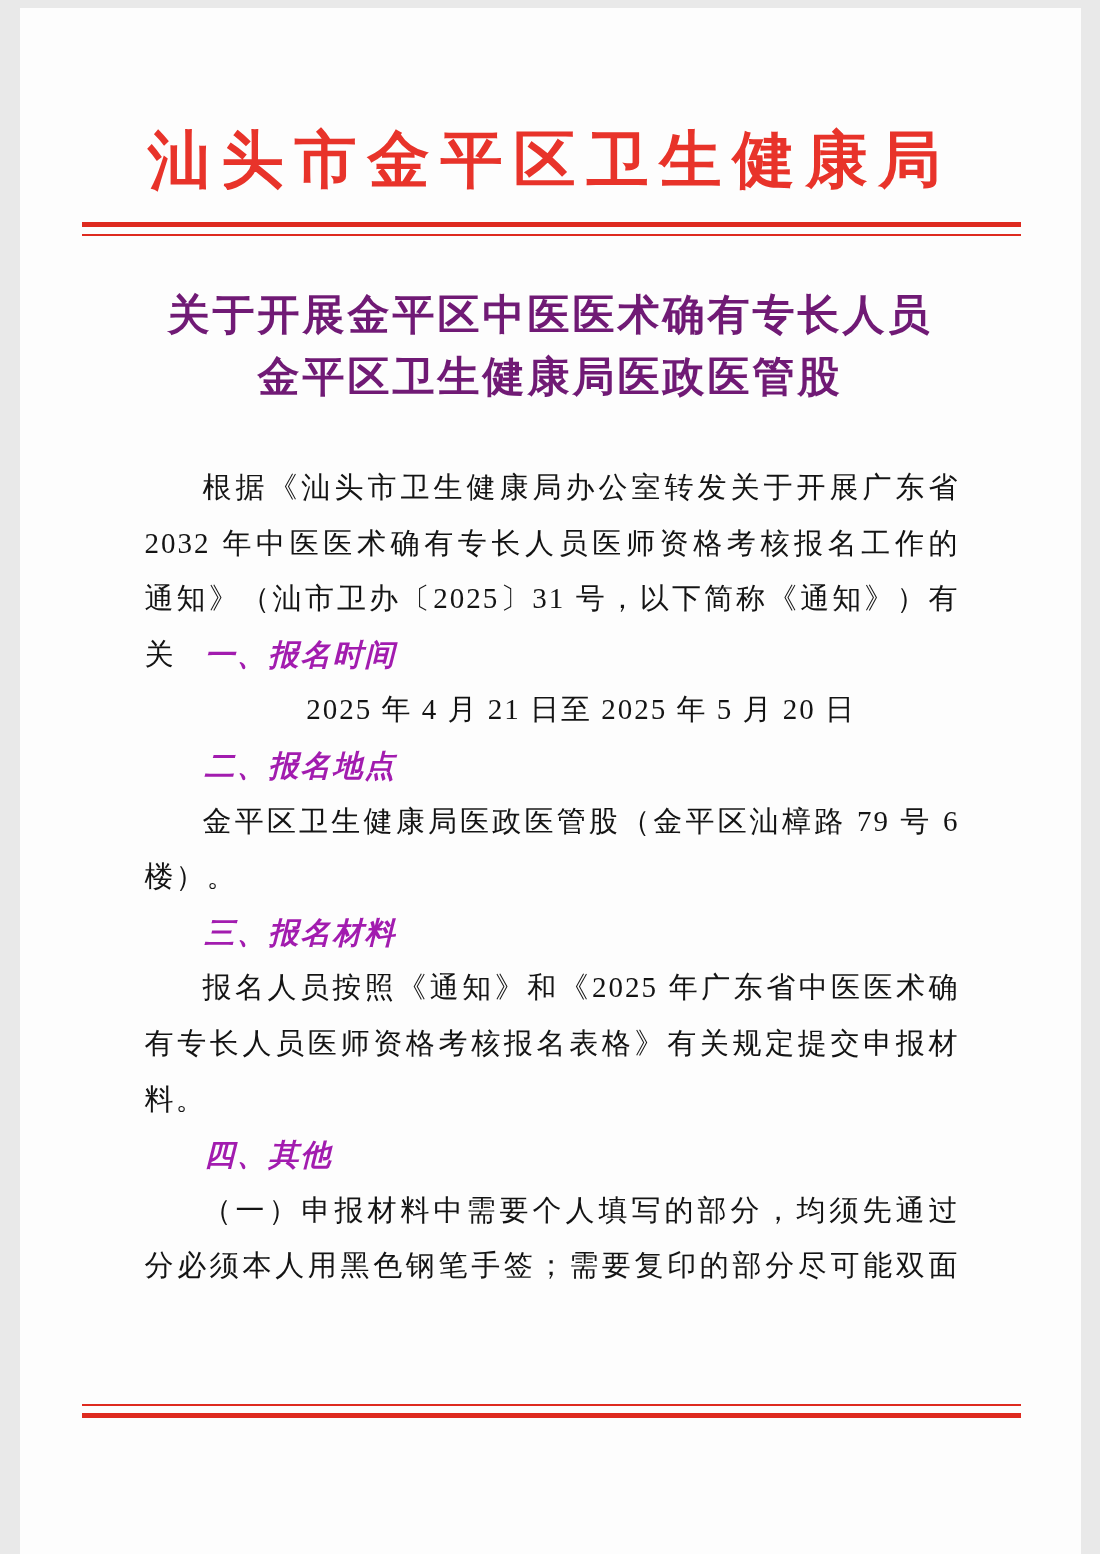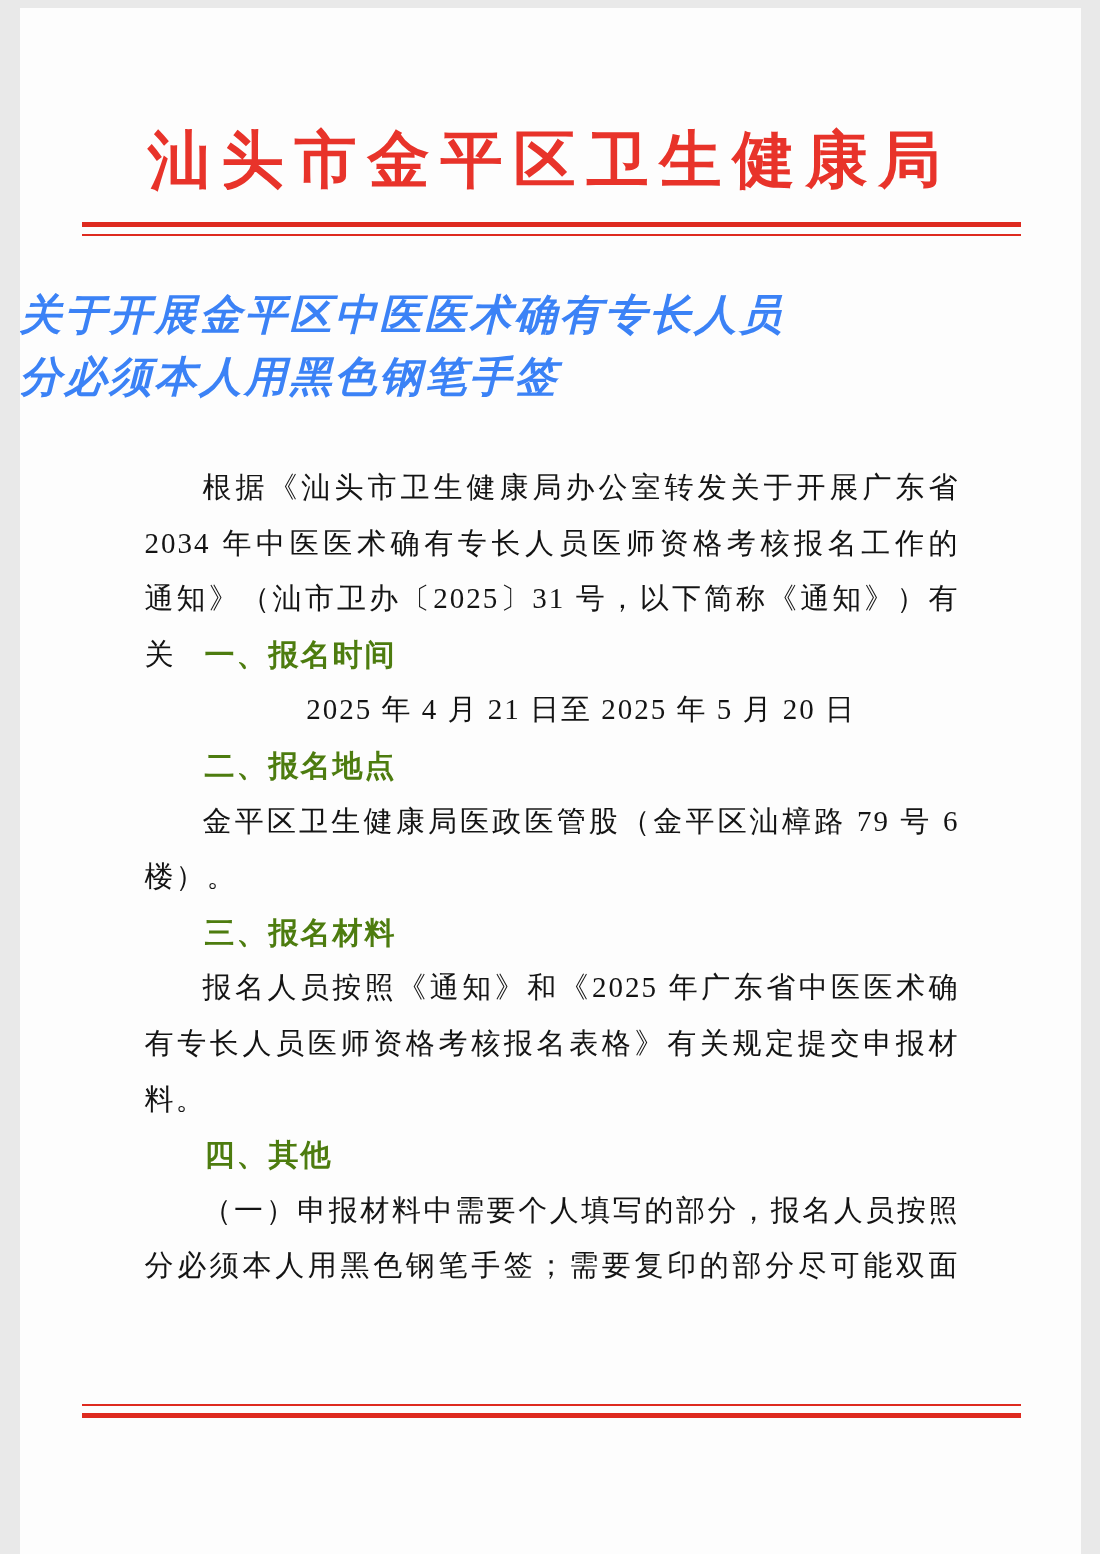--- a/index.html
+++ b/index.html
@@ -22,78 +22,78 @@
   }
   .rule { position:absolute; left:62px; right:60px; }
   .rule-header { top:214px; }
   .rule-footer { top:1396px; }
   .rule .bar-thick { height:5px; background:#de2a1f; }
   .rule .bar-thin  { height:2px; background:#de2a1f; }
   .rule-header .bar-thin  { margin-top:7px; }
   .rule-footer .bar-thick { margin-top:7px; }
   .doc-title {
     position:absolute; top:276px; left:0; right:0;
-    text-align:left;
+    text-align:center;
     font-size:42px; font-weight:bold;
     line-height:62px;
     letter-spacing:3px;
-    color:#3b82f6;
-    font-style:italic;
+    color:#701a75;
   }
   .body-block {
     position:absolute; top:452px; left:125px; width:815px;
     font-size:29px;
   }
   .line {
     height:55.6px; line-height:55.6px;
     letter-spacing:2px;
     white-space:normal;
   }
   .line.fill   { text-align:justify; text-align-last:justify; }
   .line.indent { text-indent:2em;text-align:center; }
   .line.heading {
     font-family:"Liberation Sans","DejaVu Sans",sans-serif;
     font-weight:bold;
     font-size:30px;
     text-indent:2em;
-    color:#4d7c0f;
+    color:#a21caf;
+    font-style:italic;
   }
 </style>
 </head>
 <body>
 
 <div class="page">
 
   <div class="agency">汕头市金平区卫生健康局</div>
 
   <div class="rule rule-header">
     <div class="bar-thick"></div>
     <div class="bar-thin"></div>
   </div>
 
   <div class="doc-title">
     <div>关于开展金平区中医医术确有专长人员</div>
-    <div>分必须本人用黑色钢笔手签</div>
+    <div>金平区卫生健康局医政医管股</div>
   </div>
 
   <div class="body-block">
       <div class="line fill indent">根据《汕头市卫生健康局办公室转发关于开展广东省</div>
-      <div class="line fill">2034 年中医医术确有专长人员医师资格考核报名工作的</div>
+      <div class="line fill">2032 年中医医术确有专长人员医师资格考核报名工作的</div>
       <div class="line fill">通知》（汕市卫办〔2025〕31 号，以下简称《通知》）有关</div>
       <div class="line heading">一、报名时间</div>
       <div class="line end indent">2025 年 4 月 21 日至 2025 年 5 月 20 日</div>
       <div class="line heading">二、报名地点</div>
       <div class="line fill indent">金平区卫生健康局医政医管股（金平区汕樟路 79 号 6</div>
       <div class="line end">楼）。</div>
       <div class="line heading">三、报名材料</div>
       <div class="line fill indent">报名人员按照《通知》和《2025 年广东省中医医术确</div>
       <div class="line fill">有专长人员医师资格考核报名表格》有关规定提交申报材</div>
       <div class="line end">料。</div>
       <div class="line heading">四、其他</div>
-      <div class="line fill indent">（一）申报材料中需要个人填写的部分，报名人员按照</div>
+      <div class="line fill indent">（一）申报材料中需要个人填写的部分，均须先通过</div>
       <div class="line fill">分必须本人用黑色钢笔手签；需要复印的部分尽可能双面</div>
     </div>
 
   <div class="rule rule-footer">
     <div class="bar-thin"></div>
     <div class="bar-thick"></div>
   </div>
 
 </div>
 

